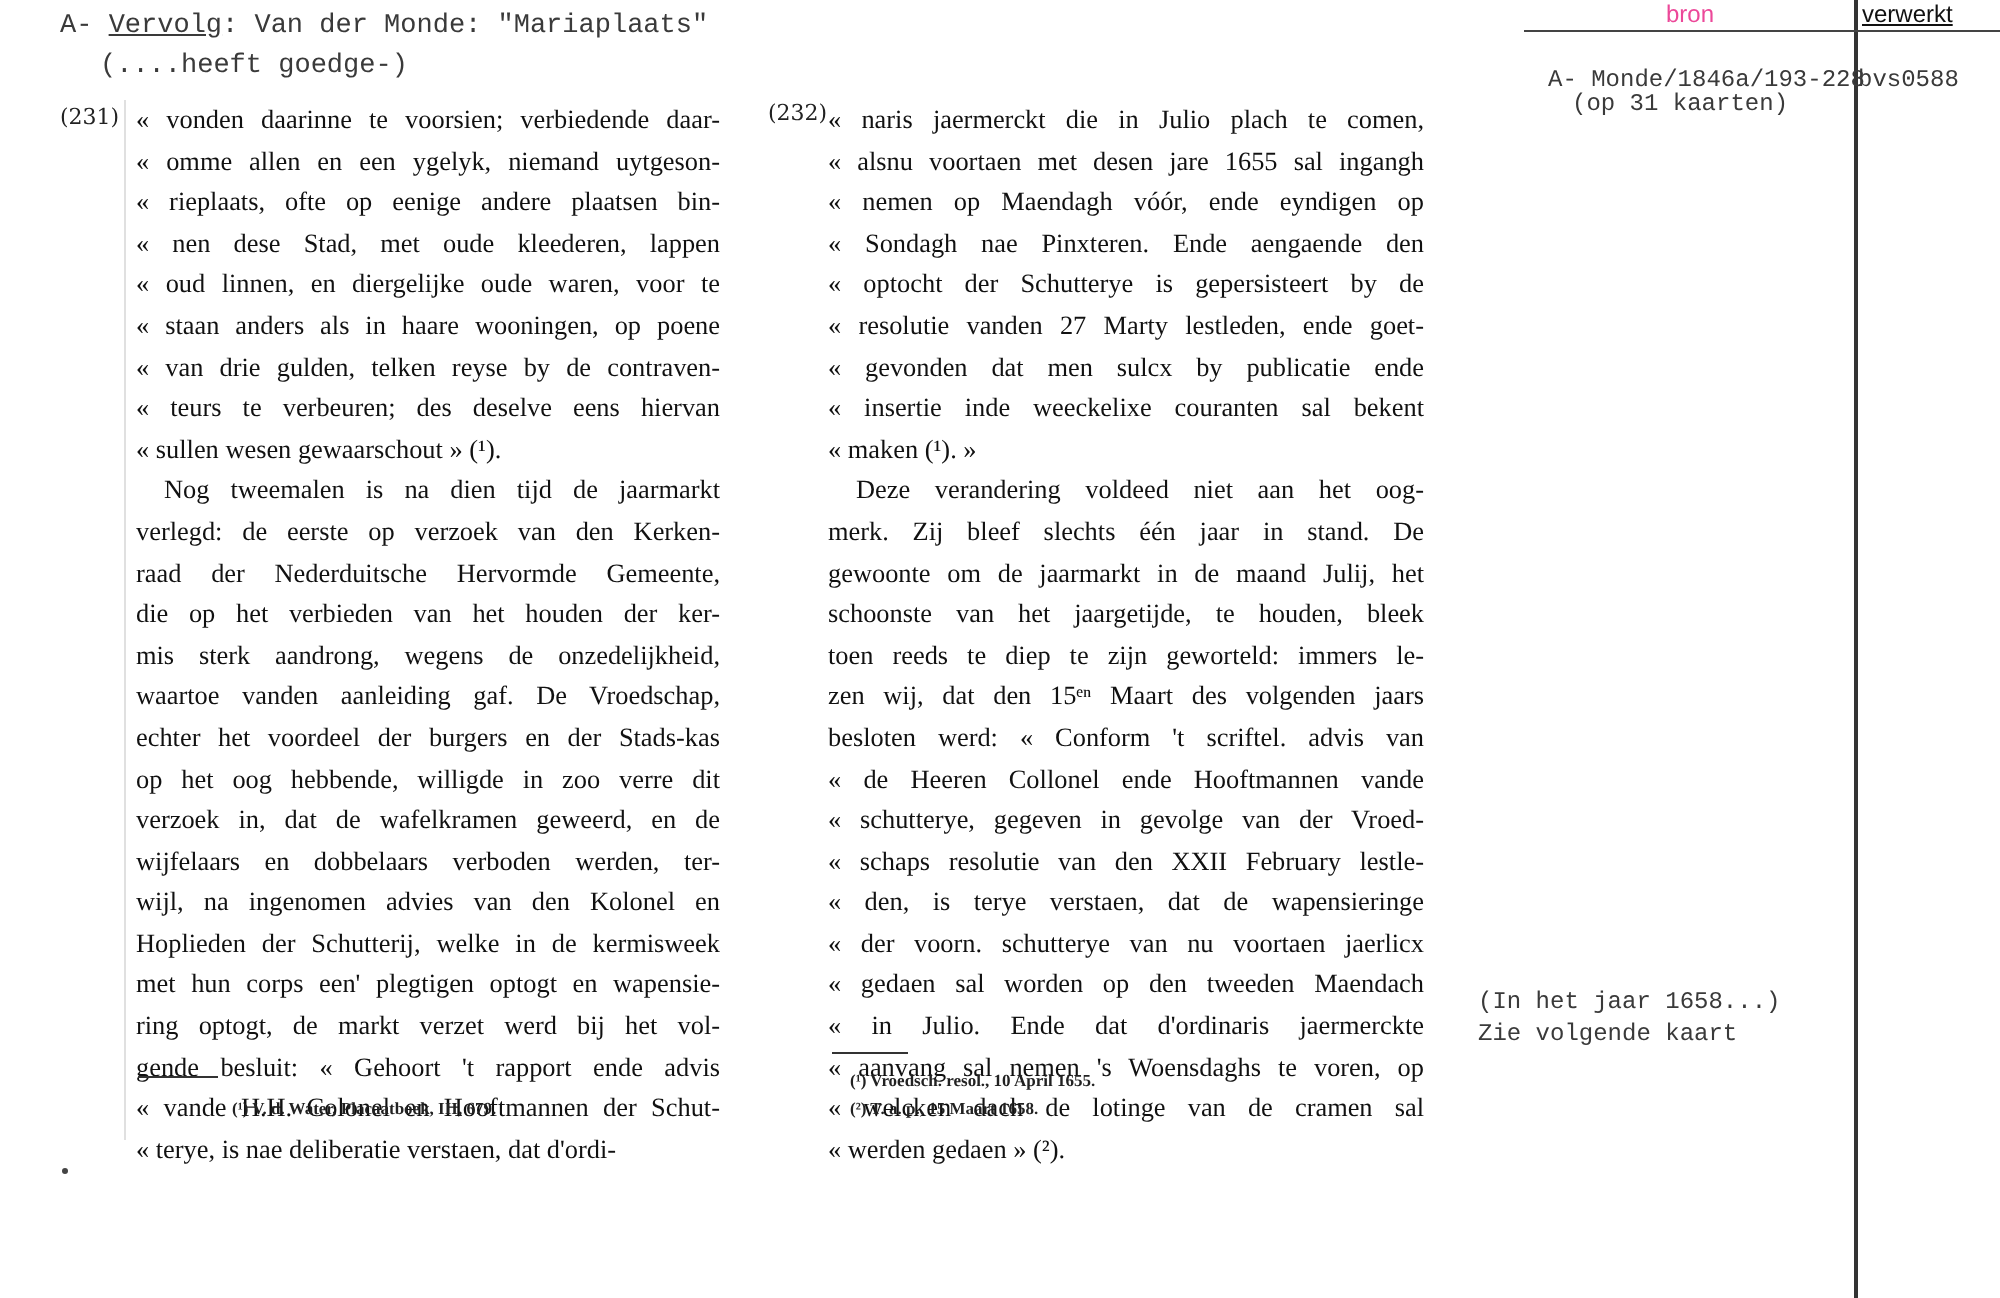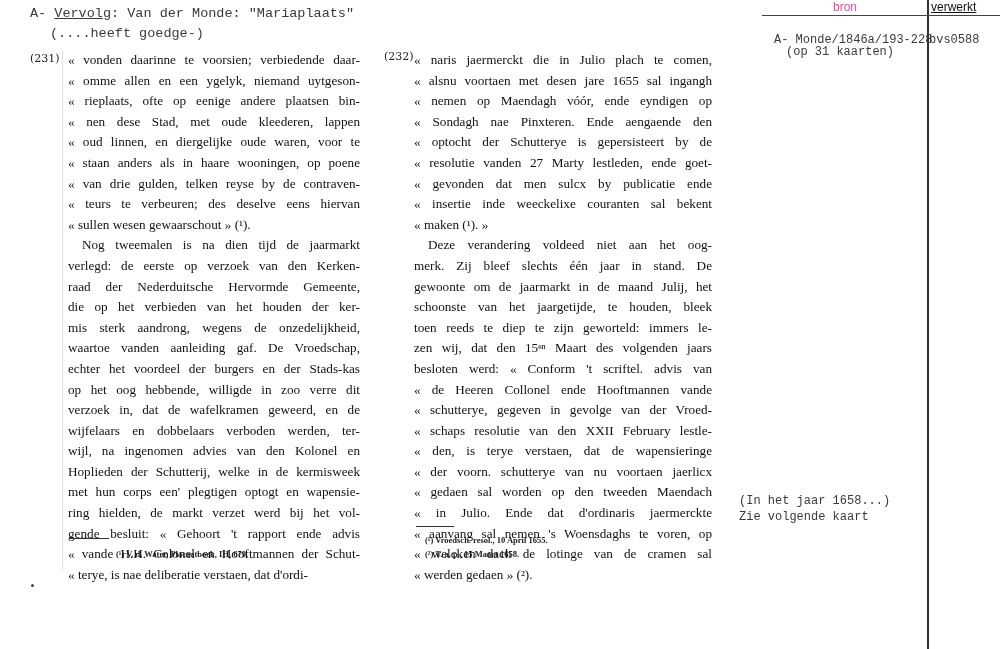--- a/index.html
+++ b/index.html
@@ -187,21 +187,21 @@
     <span class="line">die op het verbieden van het houden der ker-</span>
     <span class="line">mis sterk aandrong, wegens de onzedelijkheid,</span>
     <span class="line">waartoe vanden aanleiding gaf. De Vroedschap,</span>
     <span class="line">echter het voordeel der burgers en der Stads-kas</span>
     <span class="line">op het oog hebbende, willigde in zoo verre dit</span>
     <span class="line">verzoek in, dat de wafelkramen geweerd, en de</span>
     <span class="line">wijfelaars en dobbelaars verboden werden, ter-</span>
     <span class="line">wijl, na ingenomen advies van den Kolonel en</span>
     <span class="line">Hoplieden der Schutterij, welke in de kermisweek</span>
     <span class="line">met hun corps een' plegtigen optogt en wapensie-</span>
-    <span class="line">ring hielden, de markt verzet werd bij het vol-</span>
+    <span class="line">ring optogt, de markt verzet werd bij het vol-</span>
     <span class="line">gende besluit:  « Gehoort 't rapport ende advis</span>
     <span class="line">« vande H.H. Colonel en Hooftmannen der Schut-</span>
     <span class="line last">« terye, is nae deliberatie verstaen, dat d'ordi-</span>
   </div>
 <div class="fn-rule" style="left:69px; top:538px; width:40px;"></div>
 <div class="footnote" style="left:92px; top:549px;margin-left:24px;">(¹) V. d. Water, Placaatboek, III, 679.</div>
 
 <div id="col-right" class="column serif">
     <span class="line">« naris jaermerckt die in Julio plach te comen,</span>
     <span class="line">« alsnu voortaen met desen jare 1655 sal ingangh</span>

